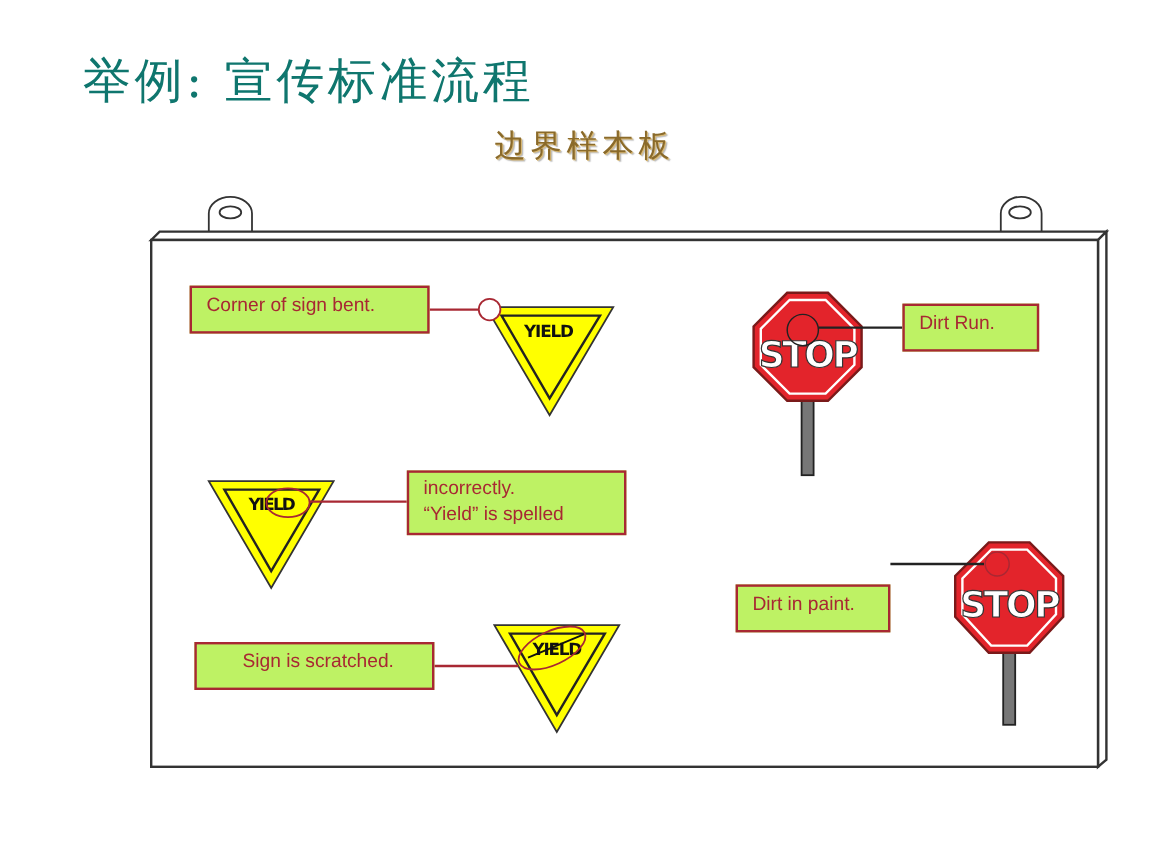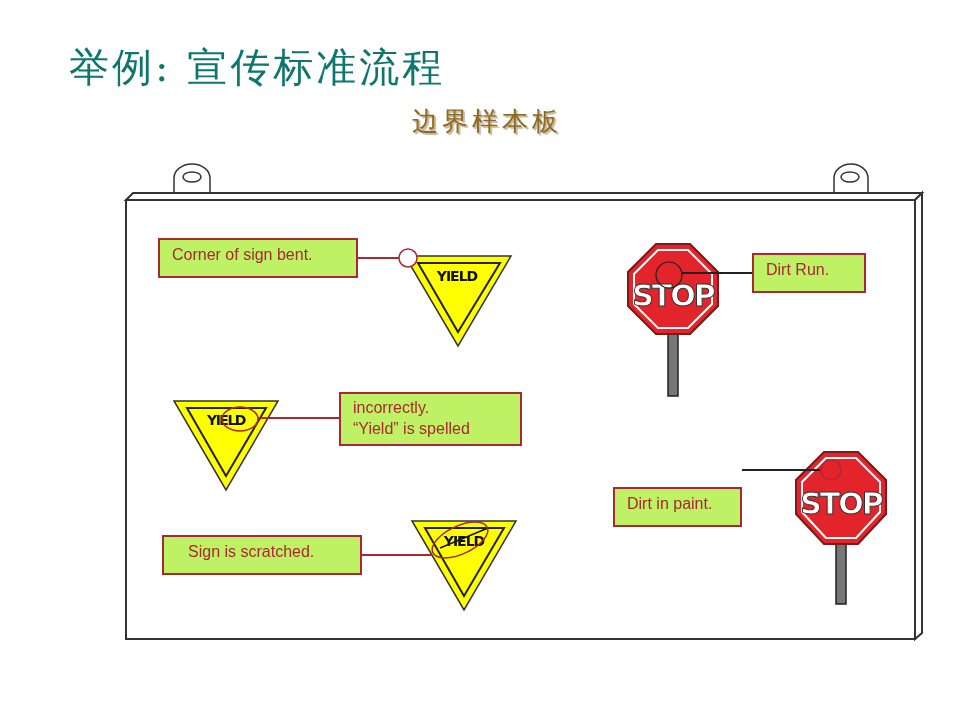--- a/index.html
+++ b/index.html
@@ -84,21 +84,21 @@
 
 <div class="callout" style="left:158px; top:238px; width:200px; height:40px;">
   <span>Corner of sign bent.</span>
 </div>
 
 <div class="callout" style="left:339px; top:392px; width:183px; height:54px; padding-top:3px;">
   <div>incorrectly.</div>
   <div>“Yield” is spelled</div>
 </div>
 
-<div class="callout" style="left:162px; top:535px; width:200px; height:40px; padding-left:24px;">
+<div class="callout" style="left:162px; top:535px; width:200px; height:40px; padding-left:38px;">
   <span>Sign is scratched.</span>
 </div>
 
 <div class="callout" style="left:752px; top:253px; width:114px; height:40px;">
   <span>Dirt Run.</span>
 </div>
 
 <div class="callout" style="left:613px; top:453px; width:129px; height:40px;margin-top:34px;">
   <span>Dirt in paint.</span>
 </div>

